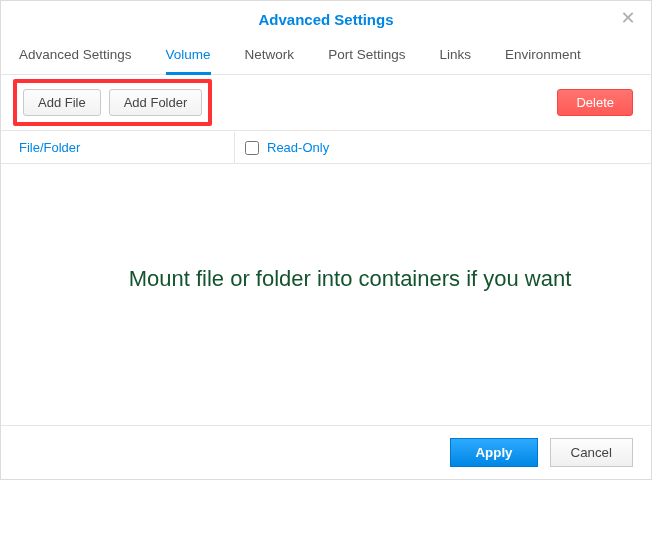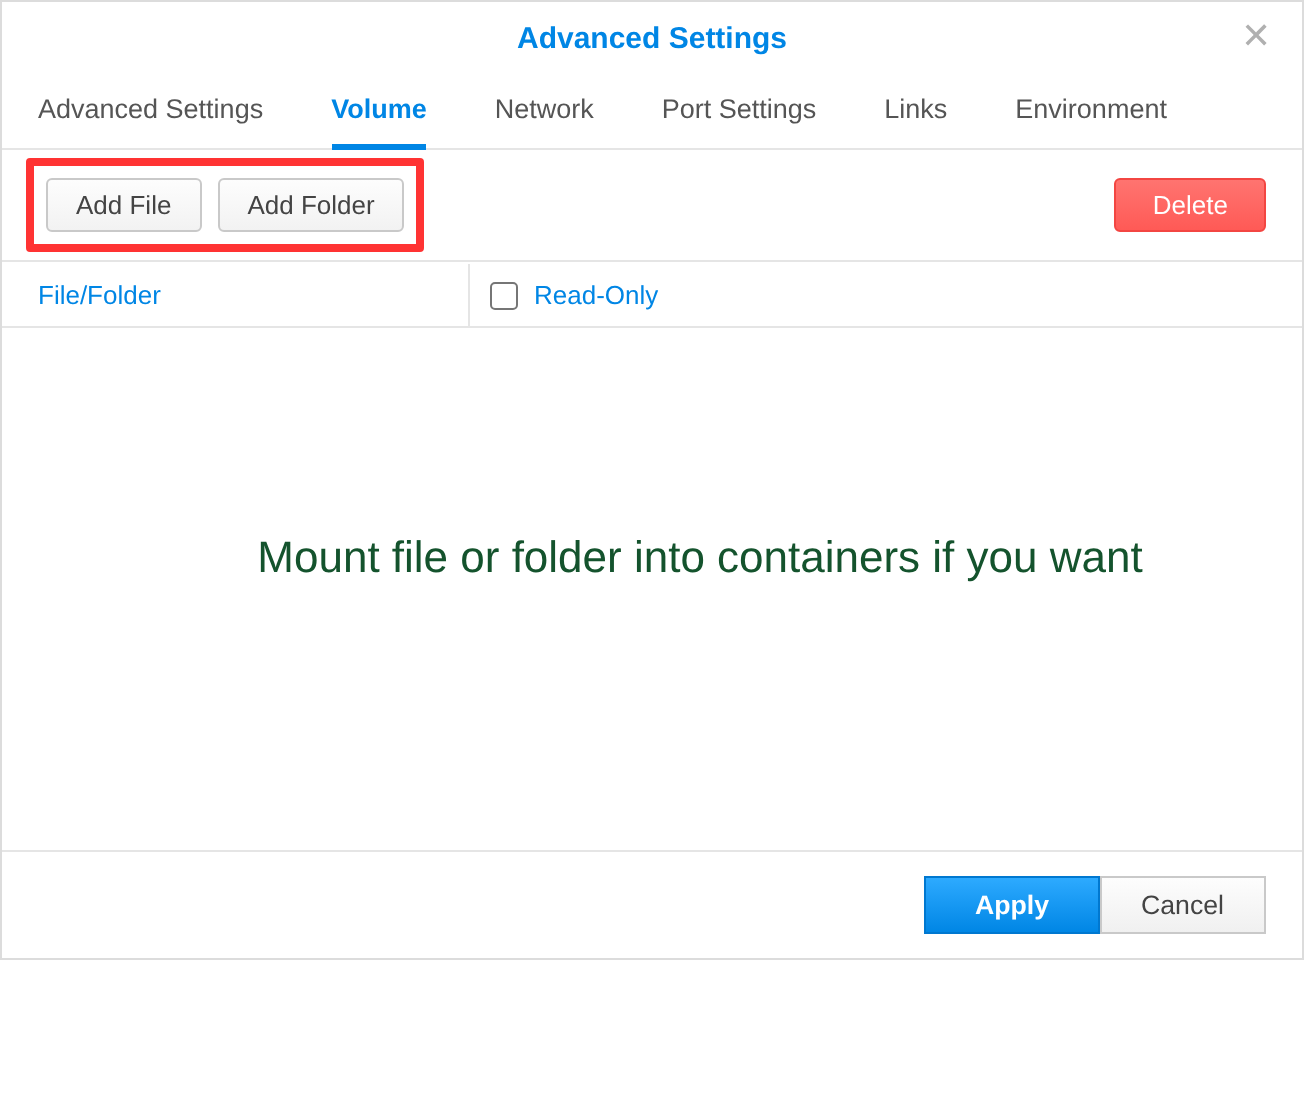--- a/index.html
+++ b/index.html
@@ -50,21 +50,21 @@
   padding: 10px 0 12px;
   margin-right: 34px;
   font-size: 13.5px;
   color: #555;
   cursor: pointer;
   position: relative;
 }
 .tab:last-child { margin-right: 0; }
 .tab.active {
   color: #0086e5;
-  font-weight: 700;
+  font-weight: 400;
 }
 .tab.active::after {
   content: "";
   position: absolute;
   left: 0; right: 0; bottom: -1px;
   height: 3px;
   background: #0086e5;
 }
 .content {
   flex: 1;
@@ -139,21 +139,21 @@
   justify-content: center;
   padding-top: 102px;
   color: #14532d;
   font-size: 22px;
   padding-left: 48px;
 }
 .footer {
   display: flex;
   justify-content: flex-end;
   align-items: center;
-  gap: 0;
+  gap: 12px;
   padding: 12px 18px;
 }
 </style>
 </head>
 <body>
 
 <div class="dialog">
 
   <div class="titlebar">
     <span class="titlebar-title">Advanced Settings</span>

